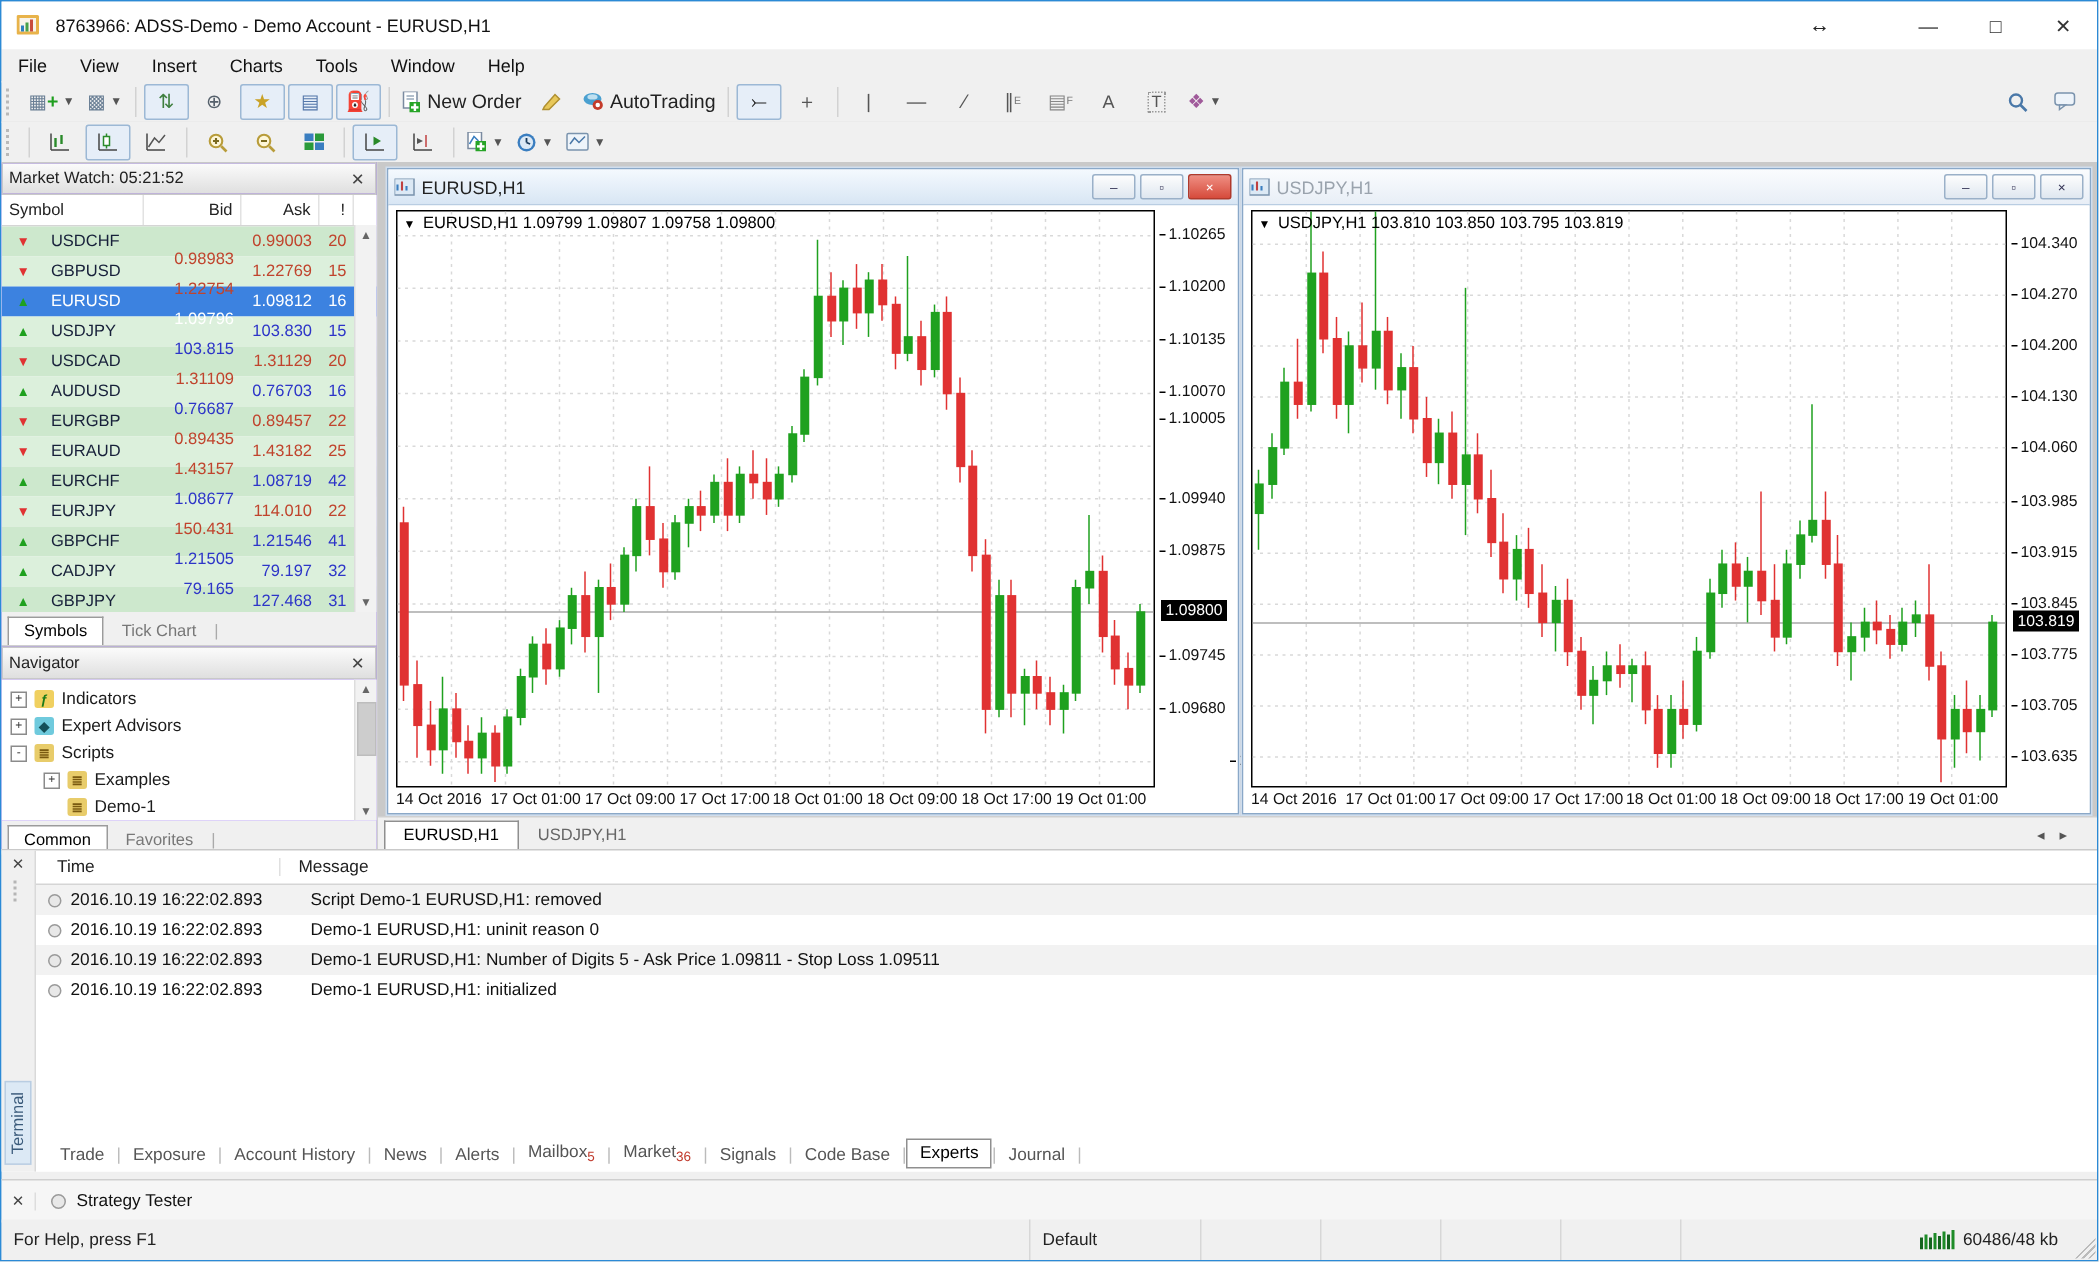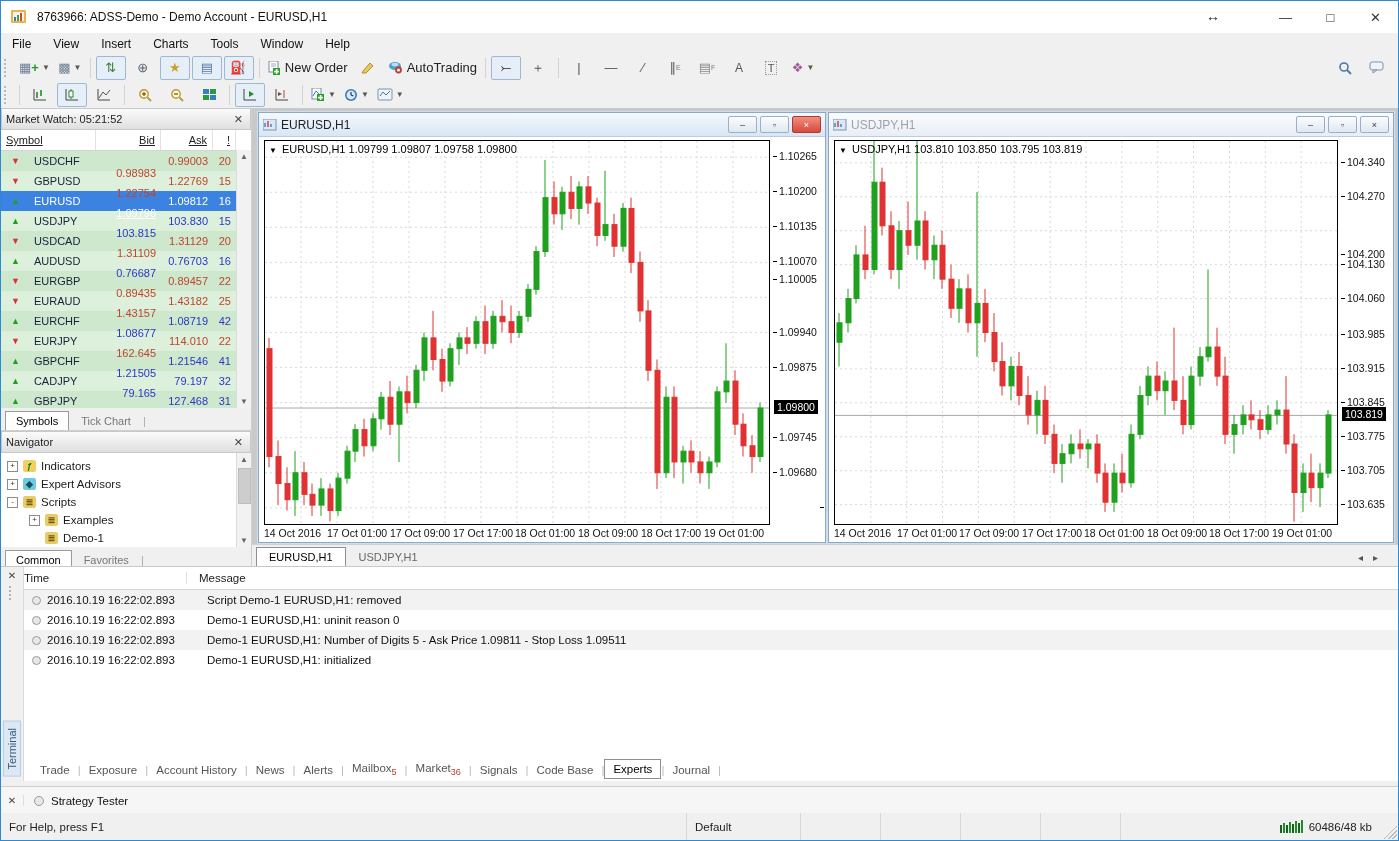--- a/index.html
+++ b/index.html
@@ -29,21 +29,21 @@
   .greenplus{color:#1e9e1e;font-weight:bold;}
   .ico{display:inline-block;vertical-align:middle;}
   
   .main{position:absolute;left:0;top:107px;right:0;height:458px;display:flex;}
   .leftcol{width:250px;display:flex;flex-direction:column;border-right:1px solid #cfcfcf;background:#8b5cf6;}
   .panel{display:flex;flex-direction:column;border-bottom:1px solid #cfcfcf;}
   .panel-head{height:20px;background:linear-gradient(#fbfbfb,#dfdfdf);border:1px solid #c8c8c8;display:flex;align-items:center;padding:0 4px;font-size:11px;color:#222;}
   .panel-head .x{margin-left:auto;color:#444;font-size:11px;padding:0 3px;}
   
   .mw-table{position:relative;background:#fff;flex:1;overflow:hidden;}
-  .mw-colhead{display:flex;height:20px;border-bottom:1px solid #d5d5d5;background:#fff;font-size:11px;color:#222;align-items:center;text-decoration:underline;}
+  .mw-colhead{display:flex;height:20px;border-bottom:1px solid #d5d5d5;background:#fff;font-size:11px;color:#222;align-items:center;}
   .mw-colhead span{border-right:1px solid #e2e2e2;height:100%;display:flex;align-items:center;padding:0 5px;box-sizing:border-box;}
   .mw-c0{width:95px}.mw-c1{width:65px;justify-content:flex-end}.mw-c2{width:52px;justify-content:flex-end}.mw-c3{width:23px;justify-content:flex-end}
   .mw-row{display:flex;height:20px;align-items:center;font-size:11px;}
   .mw-row span{padding:0 5px;box-sizing:border-box;}
   .mw-sym{width:95px;color:#17203a;display:flex;align-items:center;gap:4px;}
   .mw-bid{width:65px;text-align:right;justify-content:flex-end;display:flex;margin-top:23px;}
   .mw-ask{width:52px;text-align:right;justify-content:flex-end;display:flex;}
   .mw-spr{width:23px;text-align:right;justify-content:flex-end;display:flex;}
   .arr{font-size:9px;line-height:1;}
   .mw-scroll{position:absolute;right:0;top:20px;bottom:0;width:15px;background:#f2f2f2;border-left:1px solid #ddd;display:flex;flex-direction:column;align-items:center;justify-content:space-between;font-size:8px;color:#666;padding:2px 0;box-sizing:border-box;}
@@ -86,21 +86,21 @@
   .ctab-arrows{position:absolute;right:10px;bottom:3px;color:#555;font-size:10px;letter-spacing:10px;}
   
   .terminal{position:absolute;left:0;top:565px;right:0;height:214px;background:#fff;border-top:1px solid #c9c9c9;display:flex;}
   .term-strip{width:22px;background:#f0f0f0;border-right:1px solid #d9d9d9;display:flex;flex-direction:column;align-items:center;}
   .term-strip .x{font-size:10px;color:#444;padding:3px 0;}
   .term-strip .dots{width:4px;height:14px;border-left:2px dotted #b5b5b5;margin:2px 0;}
   .term-vlabel{margin-top:auto;margin-bottom:4px;writing-mode:vertical-rl;transform:rotate(180deg);font-size:11px;color:#3a5a7a;background:#dce9f5;border:1px solid #b9cde2;padding:6px 2px;}
   .term-main{flex:1;display:flex;flex-direction:column;min-width:0;}
   .term-table{flex:1;overflow:hidden;font-size:11.5px;}
   .term-head{display:flex;height:22px;align-items:center;border-bottom:1px solid #d5d5d5;color:#222;}
-  .term-head .tc0{width:163px;padding-left:0;border-right:1px solid #e0e0e0;box-sizing:border-box;}
+  .term-head .tc0{width:163px;padding-left:14px;border-right:1px solid #e0e0e0;box-sizing:border-box;}
   .term-head .tc1{padding-left:12px;}
   .term-row{display:flex;height:20px;align-items:center;color:#111;}
   .term-row:nth-child(odd){background:#f2f2f2;}
   .term-row .dot{width:7px;height:7px;border:1px solid #9a9a9a;border-radius:50%;background:#e8e8e8;margin:0 6px 0 8px;flex:none;}
   .term-row .tt{width:148px;flex:none;}
   .term-row .tm{padding-left:12px;white-space:nowrap;}
   .term-tabs{height:23px;display:flex;align-items:center;padding-left:8px;font-size:11.5px;color:#555;background:#fff;}
   .ttab{padding:3px 8px;position:relative;}
   .ttab.active{background:#fff;border:1px solid #8f8f8f;color:#000;margin-top:-2px;}
   .ttab sub{color:#c0392b;font-size:9px;}
@@ -380,21 +380,21 @@
                 </span>
                 <span class="mw-bid" style="color: rgb(192, 68, 45);">1.22754</span>
                 <span class="mw-ask" style="color: rgb(192, 68, 45);">1.22769</span>
                 <span class="mw-spr" style="color: rgb(192, 68, 45);">15</span>
               </div>
               <div class="mw-row" style="background: rgb(60, 130, 224);">
                 <span class="mw-sym" style="color: rgb(255, 255, 255);">
                   <span class="arr" style="color: rgb(31, 161, 31);">▲</span>
                   <span>EURUSD</span>
                 </span>
-                <span class="mw-bid" style="color: rgb(255, 255, 255); text-decoration: underline;">1.09796</span>
+                <span class="mw-bid" style="color: rgb(255, 255, 255);">1.09796</span>
                 <span class="mw-ask" style="color: rgb(255, 255, 255);">1.09812</span>
                 <span class="mw-spr" style="color: rgb(255, 255, 255);">16</span>
               </div>
               <div class="mw-row" style="background: rgb(220, 240, 220);">
                 <span class="mw-sym">
                   <span class="arr" style="color: rgb(31, 161, 31);">▲</span>
                   <span>USDJPY</span>
                 </span>
                 <span class="mw-bid" style="color: rgb(45, 53, 200);">103.815</span>
                 <span class="mw-ask" style="color: rgb(45, 53, 200);">103.830</span>
@@ -443,21 +443,21 @@
                 </span>
                 <span class="mw-bid" style="color: rgb(45, 53, 200);">1.08677</span>
                 <span class="mw-ask" style="color: rgb(45, 53, 200);">1.08719</span>
                 <span class="mw-spr" style="color: rgb(45, 53, 200);">42</span>
               </div>
               <div class="mw-row" style="background: rgb(220, 240, 220);">
                 <span class="mw-sym">
                   <span class="arr" style="color: rgb(224, 50, 50);">▼</span>
                   <span>EURJPY</span>
                 </span>
-                <span class="mw-bid" style="color: rgb(192, 68, 45);">162.645</span>
+                <span class="mw-bid" style="color: rgb(192, 68, 45);">150.431</span>
                 <span class="mw-ask" style="color: rgb(192, 68, 45);">114.010</span>
                 <span class="mw-spr" style="color: rgb(192, 68, 45);">22</span>
               </div>
               <div class="mw-row" style="background: rgb(205, 232, 205);">
                 <span class="mw-sym">
                   <span class="arr" style="color: rgb(31, 161, 31);">▲</span>
                   <span>GBPCHF</span>
                 </span>
                 <span class="mw-bid" style="color: rgb(45, 53, 200);">1.21505</span>
                 <span class="mw-ask" style="color: rgb(45, 53, 200);">1.21546</span>
@@ -886,21 +886,21 @@
                   <rect x="474" y="332.0949367088592" width="5" height="14.544303797468785" fill="#e03232" stroke="#e03232"></rect>
                   <line x1="485" y1="322.39873417721566" x2="485" y2="366.031645569622" stroke="#1fa11f"></line>
                   <rect x="483" y="332.0949367088592" width="5" height="14.544303797468785" fill="#1fa11f" stroke="#1fa11f"></rect>
                   <line x1="493" y1="269.06962025316574" x2="493" y2="336.94303797468444" stroke="#1fa11f"></line>
                   <rect x="491" y="273.91772151899096" width="5" height="58.177215189868264" fill="#1fa11f" stroke="#1fa11f"></rect>
                 </svg></div>
               <div class="chart-info"><span class="dd">▼</span><span>USDJPY,H1  103.810 103.850 103.795 103.819</span></div>
               <div class="axis-col" style="height: 383px;">
                 <div class="axis-tick" style="top: 15.8165px;">104.340</div>
                 <div class="axis-tick" style="top: 49.7532px;">104.270</div>
-                <div class="axis-tick" style="top: 83.6899px; margin-top: 24px;">104.200</div>
+                <div class="axis-tick" style="top: 83.6899px;">104.200</div>
                 <div class="axis-tick" style="top: 117.627px;">104.130</div>
                 <div class="axis-tick" style="top: 151.563px;">104.060</div>
                 <div class="axis-tick" style="top: 187.924px;">103.985</div>
                 <div class="axis-tick" style="top: 221.861px;">103.915</div>
                 <div class="axis-tick" style="top: 255.797px;">103.845</div>
                 <div class="axis-tick" style="top: 289.734px;">103.775</div>
                 <div class="axis-tick" style="top: 323.671px;">103.705</div>
                 <div class="axis-tick" style="top: 357.608px;">103.635</div>
                 <div class="price-tag" style="top: 267.403px;">103.819</div>
               </div>

